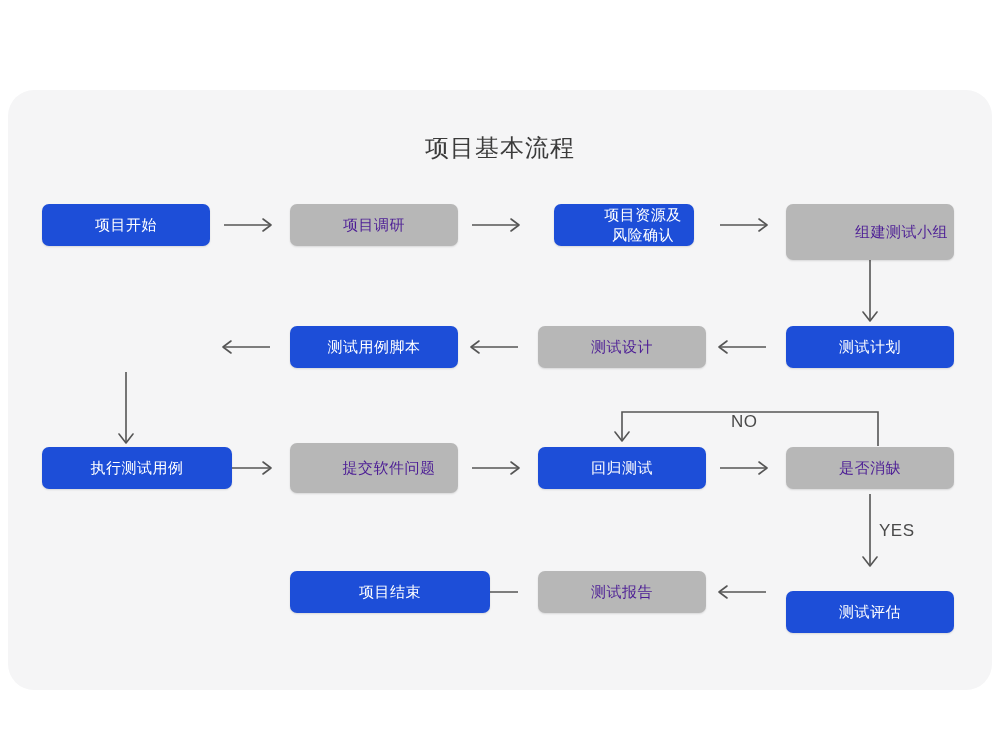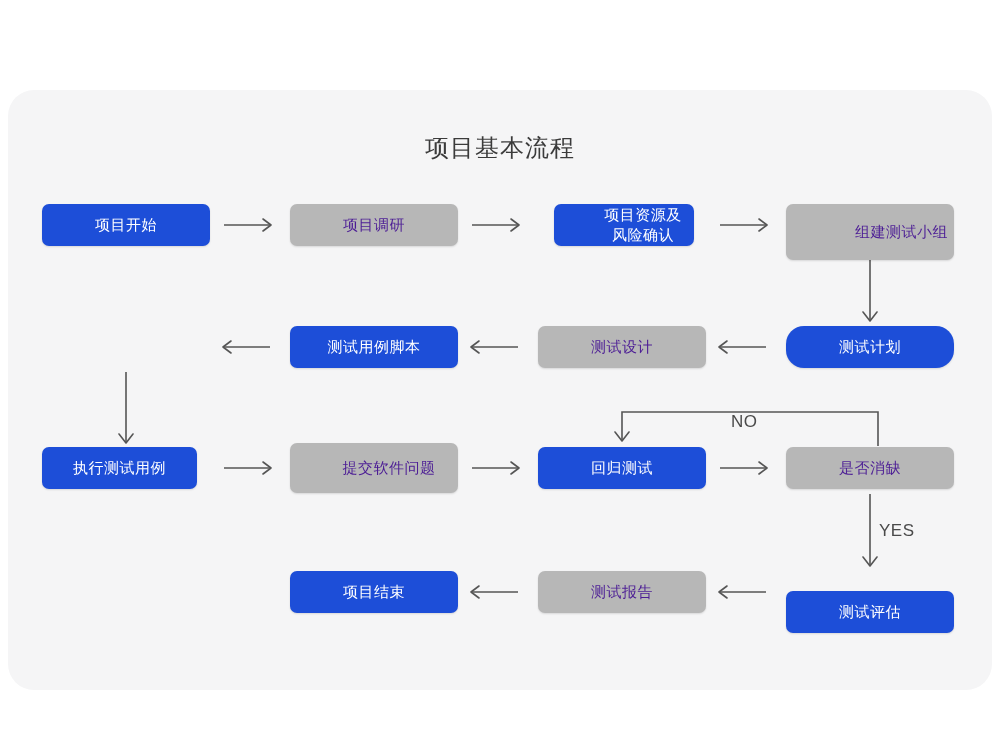--- a/index.html
+++ b/index.html
@@ -206,40 +206,40 @@
   <div class="node gray" style="left:786px; top:204px; width:168px; height:56px;justify-content:flex-end;">
     <span>组建测试小组</span>
   </div>
 
   <div class="node purple" style="left:290px; top:326px; width:168px; height:42px;">
     <span>测试用例脚本</span>
   </div>
   <div class="node gray" style="left:538px; top:326px; width:168px; height:42px;">
     <span>测试设计</span>
   </div>
-  <div class="node purple" style="left:786px; top:326px; width:168px; height:42px;border-radius:18px;">
+  <div class="node purple" style="left:786px; top:326px; width:168px; height:42px;">
     <span>测试计划</span>
   </div>
 
-  <div class="node purple" style="left:42px;  top:447px; width:155px; height:42px;">
+  <div class="node purple" style="left:42px;  top:447px; width:190px; height:42px;">
     <span>执行测试用例</span>
   </div>
   <div class="node gray" style="left:290px; top:443px; width:168px; height:50px;padding-left:36px;">
     <span class="lines">
       <span>提交软件问题</span>
     </span>
   </div>
   <div class="node purple" style="left:538px; top:447px; width:168px; height:42px;">
     <span>回归测试</span>
   </div>
   <div class="node gray" style="left:786px; top:447px; width:168px; height:42px;">
     <span>是否消缺</span>
   </div>
 
-  <div class="node purple" style="left:290px; top:571px; width:168px; height:42px;">
+  <div class="node purple" style="left:290px; top:571px; width:200px; height:42px;">
     <span>项目结束</span>
   </div>
   <div class="node gray" style="left:538px; top:571px; width:168px; height:42px;">
     <span>测试报告</span>
   </div>
   <div class="node purple" style="left:786px; top:571px; width:168px; height:42px;margin-top:20px;">
     <span>测试评估</span>
   </div>
 
 </div>

